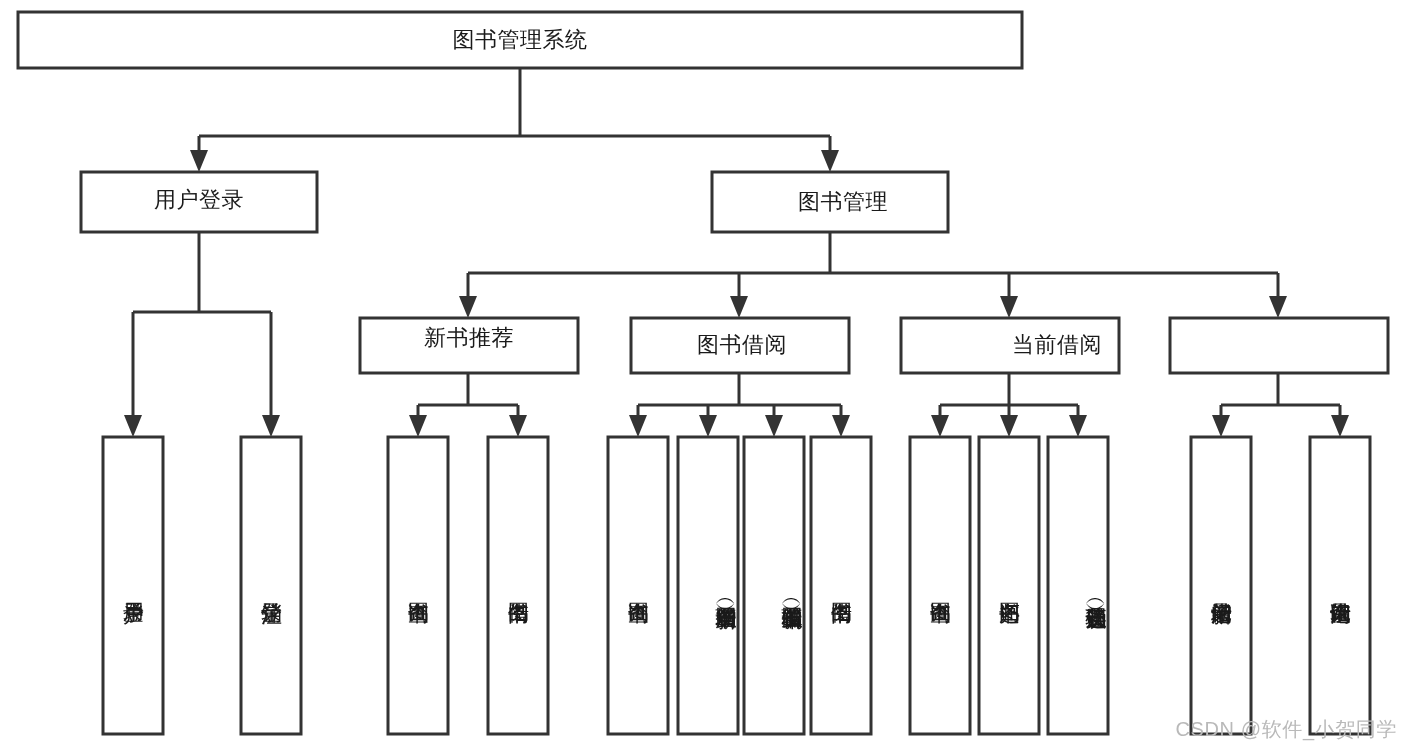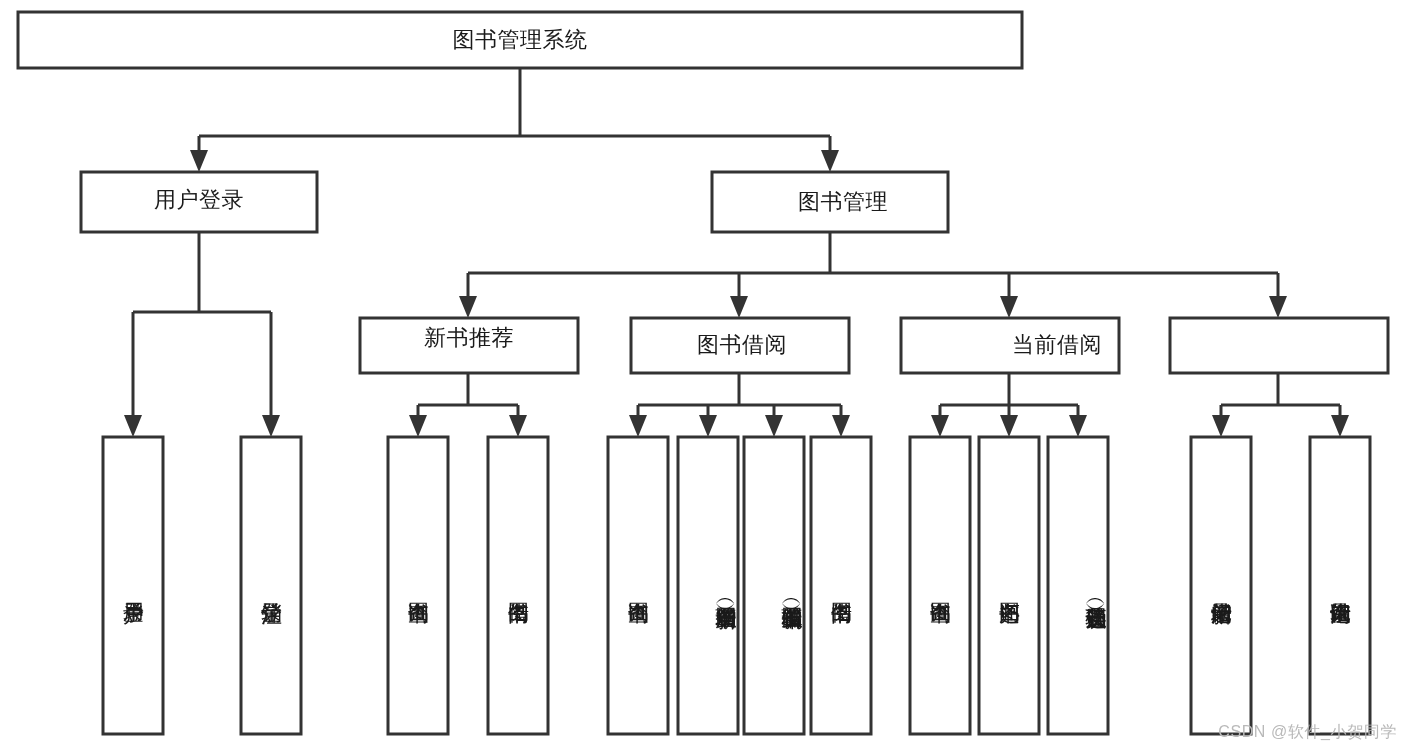--- a/index.html
+++ b/index.html
@@ -64,21 +64,21 @@
     line-height: 1.18;
     writing-mode: vertical-rl;
     text-orientation: upright;
     white-space: nowrap;
     pointer-events: none;
   }
   #watermark {
     position: absolute;
     right: 8px;
     bottom: 4px;
-    font-size: 16px;
+    font-size: 20px;
     color: #b9b9b9;
     letter-spacing: 0.6px;
     white-space: nowrap;
     user-select: none;
   }
 </style>
 </head>
 <body>
 
 <div id="diagram-root">

